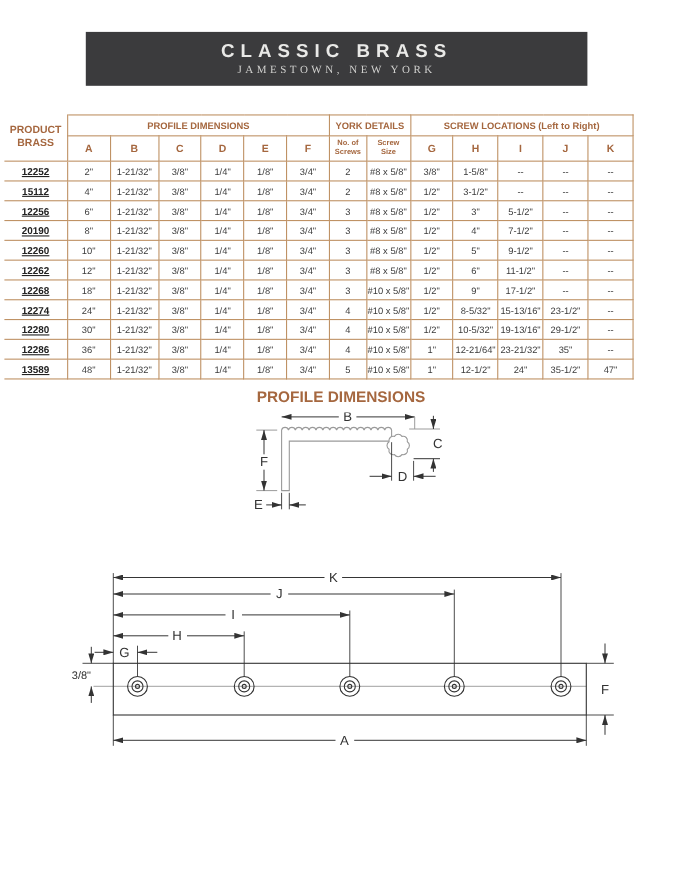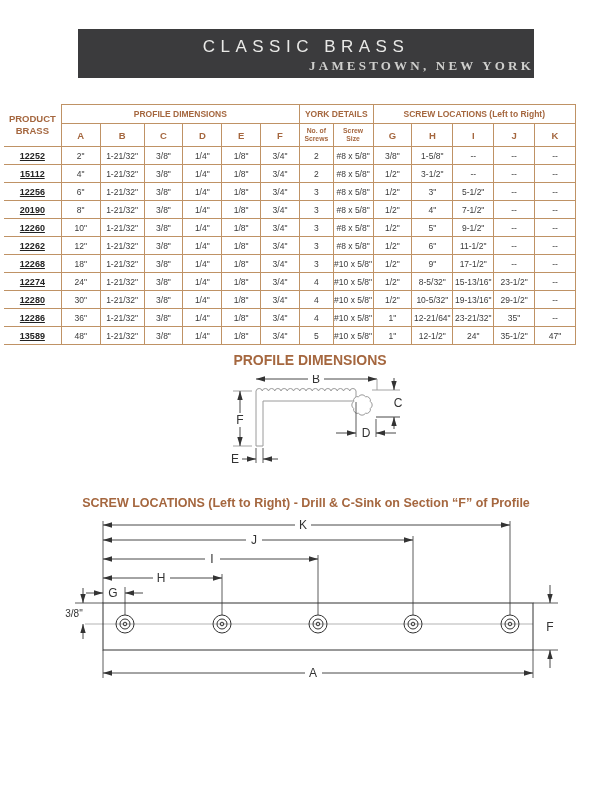--- a/index.html
+++ b/index.html
@@ -7,26 +7,26 @@
     position:relative; width:612px; height:792px; margin:0 auto;
     background:#ffffff; font-family:"Liberation Sans", sans-serif;
     overflow:hidden;
   }
   
   .logo-box {
     position:absolute; left:78px; top:29px; width:456px; height:49px;
     background:#3b3b3d; text-align:center;
   }
   .brand-name {
-    margin-top:9px; color:#e9e9e7; font-size:17px; font-weight:400;
+    margin-top:9px; color:#e9e9e7; font-size:17px; font-weight:700;
     letter-spacing:5.5px; line-height:1;
   }
   .brand-loc {
-    margin-top:4px; color:#cfcfcd; font-size:13px; font-weight:700;
-    letter-spacing:3.2px; font-family:"Liberation Serif", serif; line-height:1;text-align:right;
+    margin-top:4px; color:#cfcfcd; font-size:10px; font-weight:400;
+    letter-spacing:3.2px; font-family:"Liberation Serif", serif; line-height:1;
   }
   
   .spec-table {
     position:absolute; left:4px; top:104px; width:572px;
     border-collapse:collapse; table-layout:fixed;
   }
   .spec-table th, .spec-table td {
     border:1px solid #bf9265; text-align:center; vertical-align:middle;
     padding:0; overflow:hidden;
   }
@@ -334,21 +334,20 @@
     <line class="dim" x1="50" y1="52" x2="50" y2="71" marker-end="url(#pa)"></line>
     <text class="dimtext" x="50" y="49" text-anchor="middle">F</text>
 
     <line class="ext" x1="66" y1="73" x2="66" y2="88"></line>
     <line class="ext" x1="73" y1="73" x2="73" y2="88"></line>
     <line class="dim" x1="52" y1="84" x2="66" y2="84" marker-end="url(#pa)"></line>
     <line class="dim" x1="88" y1="84" x2="73" y2="84" marker-end="url(#pa)"></line>
     <text class="dimtext" x="45" y="88" text-anchor="middle">E</text>
   </svg>
 
-  <div class="screw-title">SCREW LOCATIONS (Left to Right) - Drill &amp; C-Sink on Section “F” of Profile</div>
 
   <svg class="screw-svg" width="510" height="175" viewBox="0 0 510 175">
     <defs>
       <marker id="sa" viewBox="0 0 10 6" refX="10" refY="3" markerWidth="9" markerHeight="5.4" markerUnits="userSpaceOnUse" orient="auto-start-reverse">
         <path d="M0,0 L10,3 L0,6 Z" fill="#333"></path>
       </marker>
     </defs>
 
     <line class="cl" x1="30" y1="109" x2="478" y2="109"></line>
 

